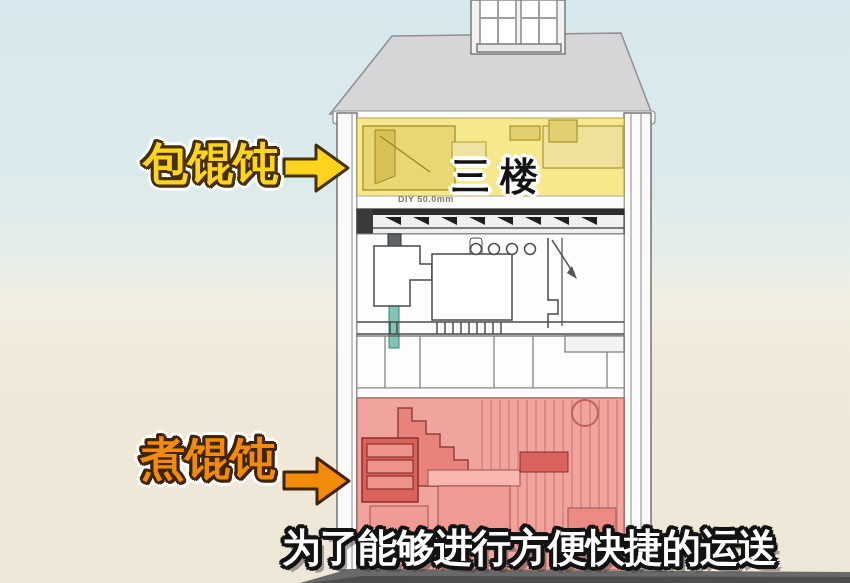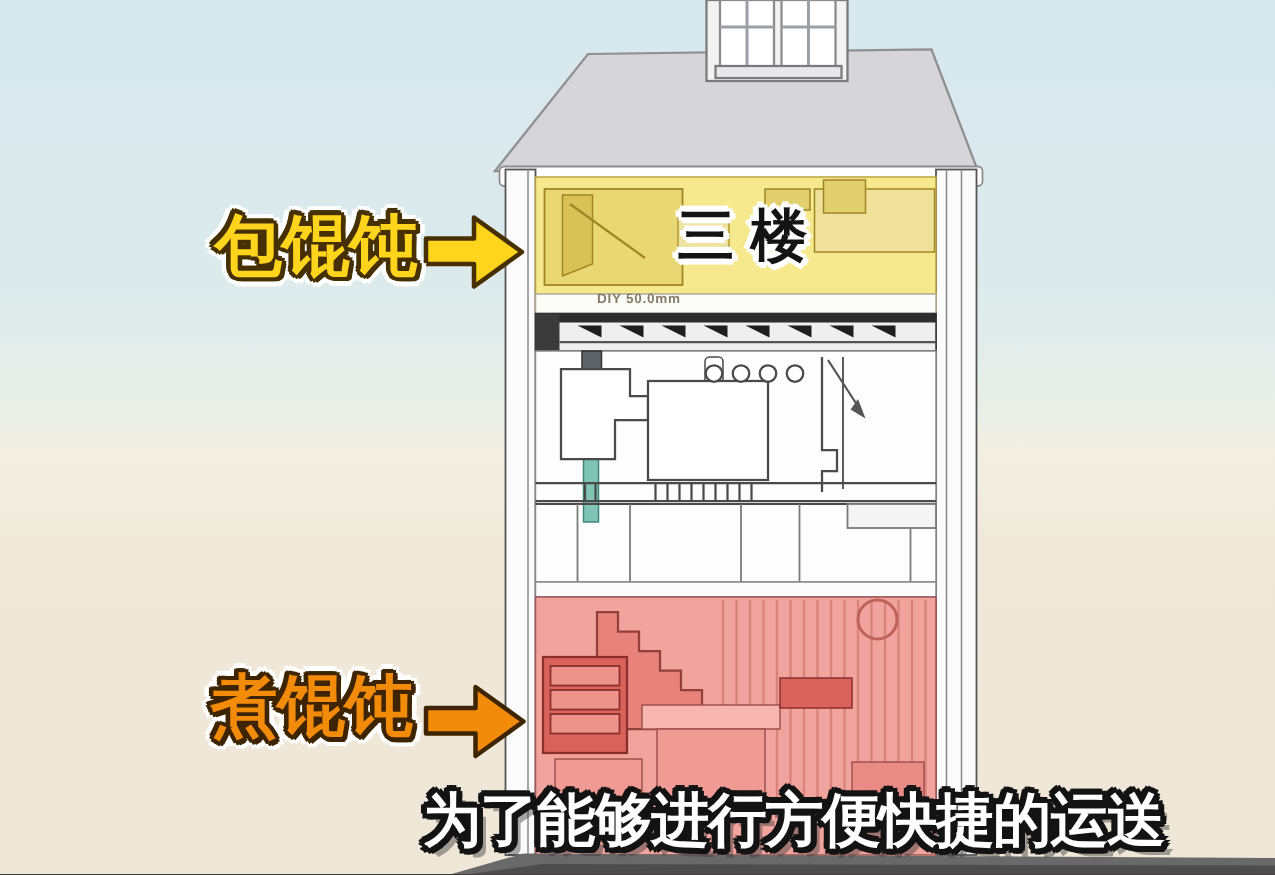--- a/index.html
+++ b/index.html
@@ -19,20 +19,21 @@
       6px 0 0 #ffffff,-6px 0 0 #ffffff,0 6px 0 #ffffff,0 -6px 0 #ffffff,
       4px 4px 0 #ffffff,-4px -4px 0 #ffffff,4px -4px 0 #ffffff,-4px 4px 0 #ffffff,
       6px 3px 0 #ffffff,-6px -3px 0 #ffffff,3px 6px 0 #ffffff,-3px -6px 0 #ffffff;
   }
   .floor-label{
     font-size:38px;color:#141414;width:140px;text-align:center;
     text-shadow:
       3px 0 0 #fff,-3px 0 0 #fff,0 3px 0 #fff,0 -3px 0 #fff,
       2px 2px 0 #fff,-2px -2px 0 #fff,2px -2px 0 #fff,-2px 2px 0 #fff,
       4px 1px 0 #fff,-4px -1px 0 #fff,1px 4px 0 #fff,-1px -4px 0 #fff;
+    margin-top: 18px;
   }
   .subtitle{
     font-size:39px;color:#ffffff;letter-spacing:-1px;
     text-shadow:
       4px 0 0 #131313,-4px 0 0 #131313,0 4px 0 #131313,0 -4px 0 #131313,
       3px 3px 0 #131313,-3px -3px 0 #131313,3px -3px 0 #131313,-3px 3px 0 #131313,
       4px 2px 0 #131313,-4px -2px 0 #131313,2px 4px 0 #131313,-2px -4px 0 #131313,
       6px 6px 0 rgba(60,60,60,.45);
   }
   .dim-note{position:absolute;font-size:9px;color:#857c68;letter-spacing:.5px;font-weight:bold;}
@@ -183,21 +184,21 @@
 
     <polygon points="300,583 349,569 850,572 850,583" fill="#696969"></polygon>
     <polygon points="310,583 362,576 850,577 850,583" fill="#4d4d4d"></polygon>
 
     <polygon points="284,159 316,159 316,145 348,168 316,191 316,176 284,176" stroke="#463000" stroke-width="3" stroke-linejoin="round" fill="#ffd41c"></polygon>
     <polygon points="284,472 317,472 317,458 349,481 317,504 317,489 284,489" stroke="#3f2400" stroke-width="3" stroke-linejoin="round" fill="#f28a0a"></polygon>
   </svg>
 
   <div class="txt side-label" style="--fc:#ffd41c;--oc:#463000;left:143px;top:141px;">包馄饨</div>
 
-  <div class="txt side-label" style="--fc:#f28a0a;--oc:#3f2400;left:140px;top:448px;">煮馄饨</div>
+  <div class="txt side-label" style="--fc:#f28a0a;--oc:#3f2400;left:140px;top:436px;">煮馄饨</div>
 
   <div class="txt floor-label" style="left:425px;top:139px;">三 楼</div>
 
 
 
   <div class="dim-note" style="left:398px;top:194px;">DIY 50.0mm</div>
 
   <div class="txt subtitle" style="left:282px;top:528px;text-align:center;">为了能够进行方便快捷的运送</div>
 </div>
 

